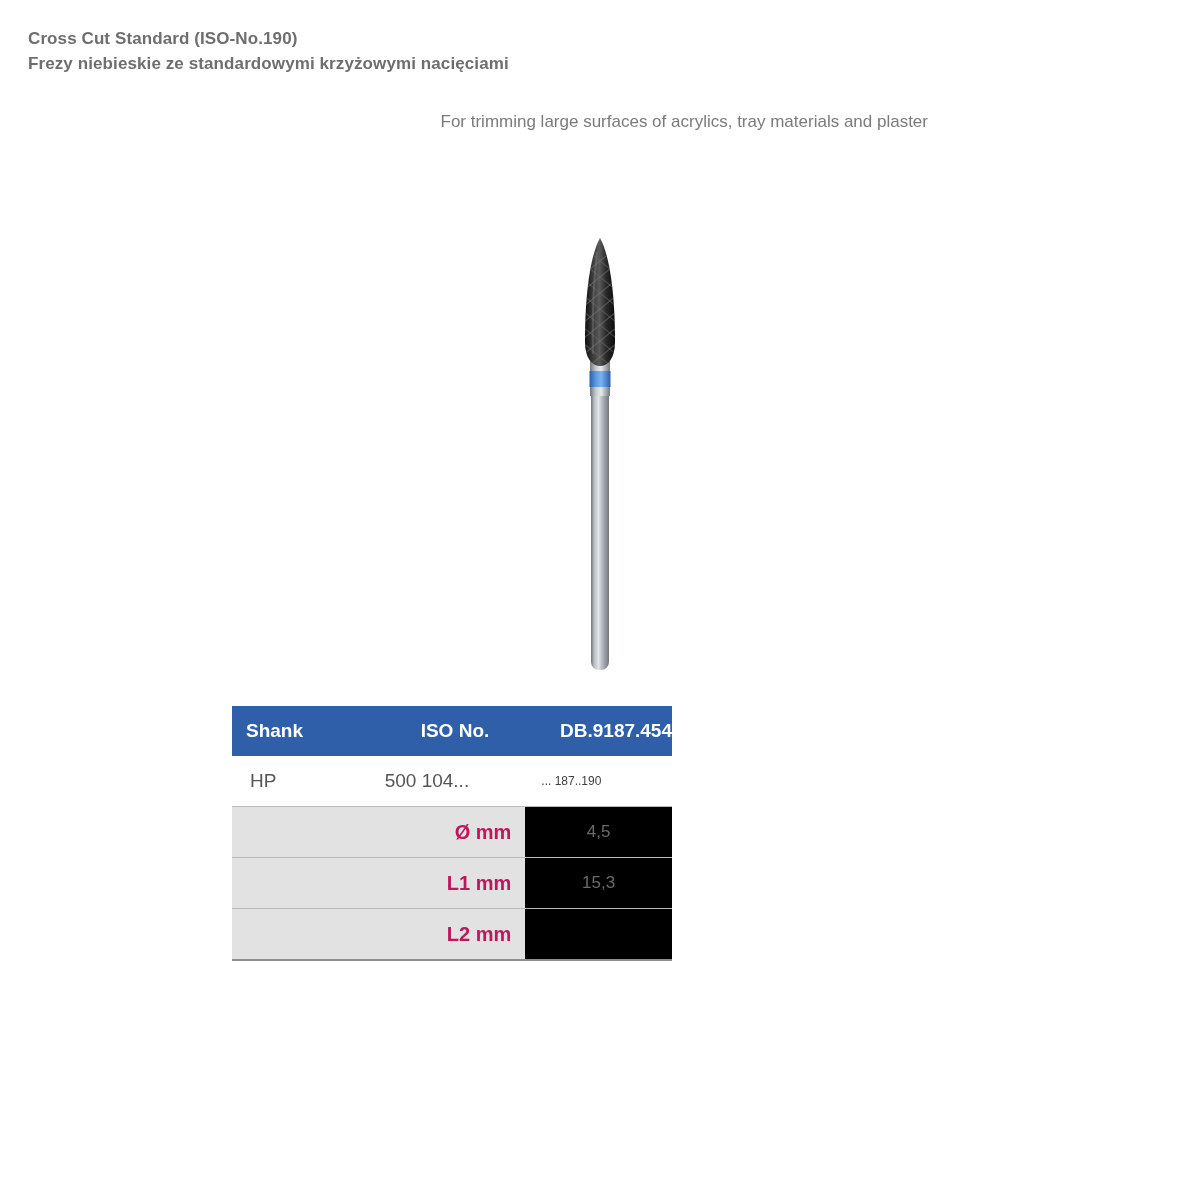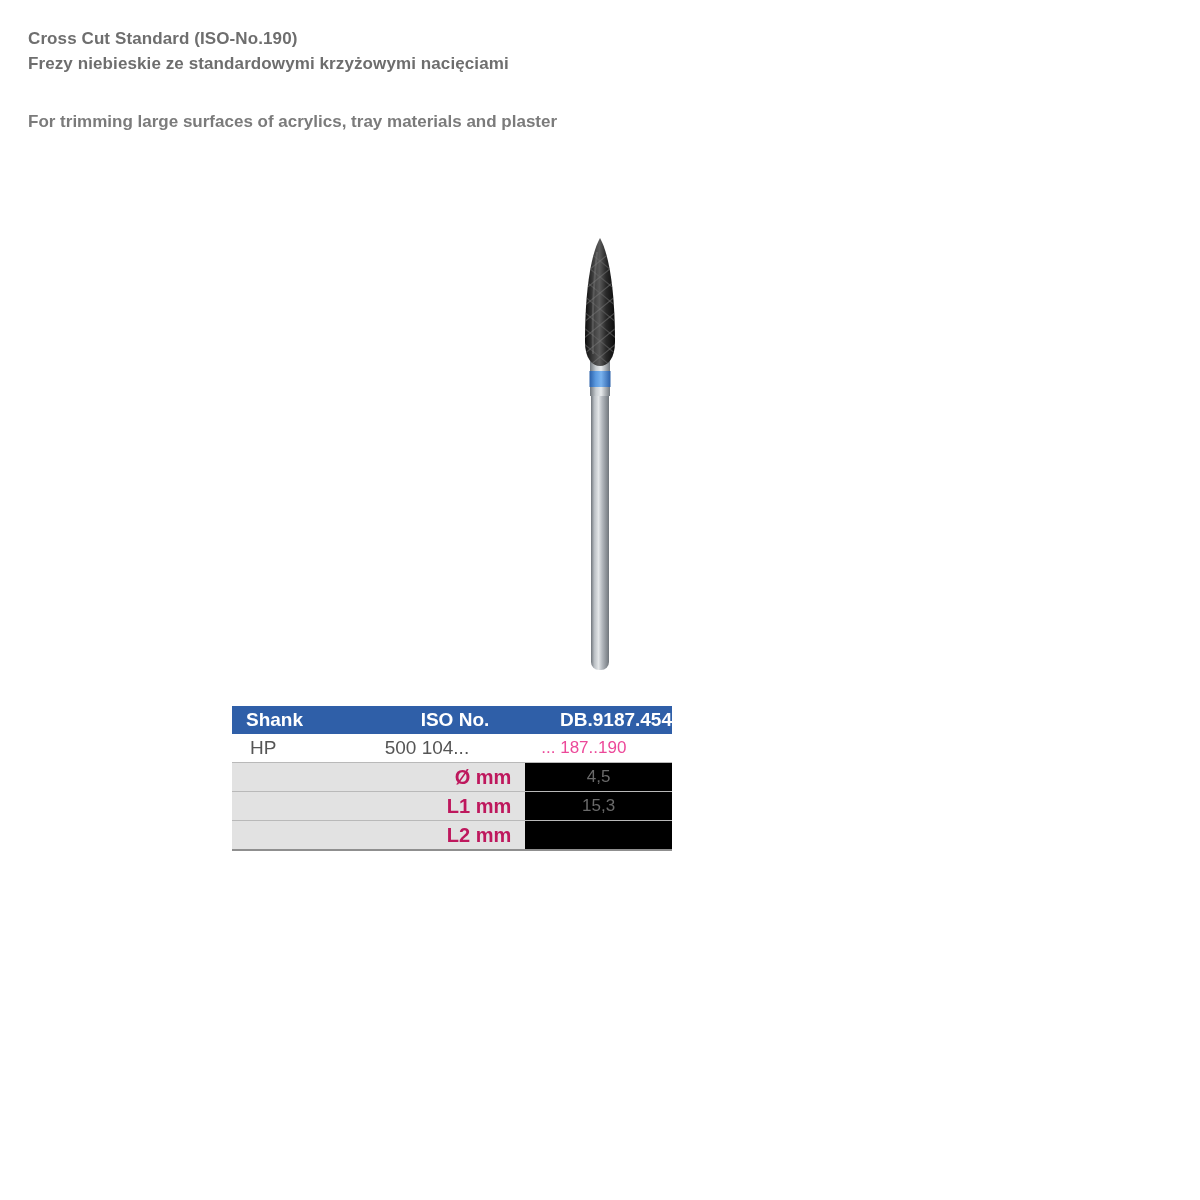--- a/index.html
+++ b/index.html
@@ -32,21 +32,22 @@
   .desc {
     position: absolute;
     left: 28px;
     top: 108px;
     width: 900px;
   }
   .desc-line {
     font-size: 17px;
     color: #7b7b7b;
     line-height: 27px;
-    font-weight: 700;
+    font-weight: 400;
+    text-align: right;
   }
 
   
   .bur {
     position: absolute;
     left: 505px;
     top: 230px;
     width: 190px;
     height: 460px;
   }
@@ -58,21 +59,21 @@
     left: 232px;
     top: 706px;
     width: 440px;
   }
   table.spec {
     border-collapse: collapse;
     width: 440px;
     table-layout: fixed;
   }
   table.spec td {
-    height: 28px;
+    height: 50px;
     padding: 0;
     font-size: 19px;
     vertical-align: middle;
   }
   .hdr td {
     background: #2f5fa8;
     color: #ffffff;
     font-weight: bold;
     font-size: 20px;
     height: 38px;
@@ -87,22 +88,22 @@
     font-weight: normal;
     font-size: 20px;
     border-bottom: 1px solid #b9b9b9;
   }
   .row-iso .c1 { padding-left: 18px; text-align: left; }
   .row-iso .c2 { text-align: left; padding-left: 6px; }
   .row-iso .c3 {
     text-align: left;
     padding-left: 16px;
     font-weight: normal;
-    color: #ec4899;
-    font-size: 17px;
+    color: #404040;
+    font-size: 12px;
   }
 
   .row-alt td {
     background: #e2e2e2;
     border-bottom: 1px solid #b9b9b9;
   }
   .row-alt .lbl {
     text-align: right;
     padding-right: 14px;
     font-weight: bold;

